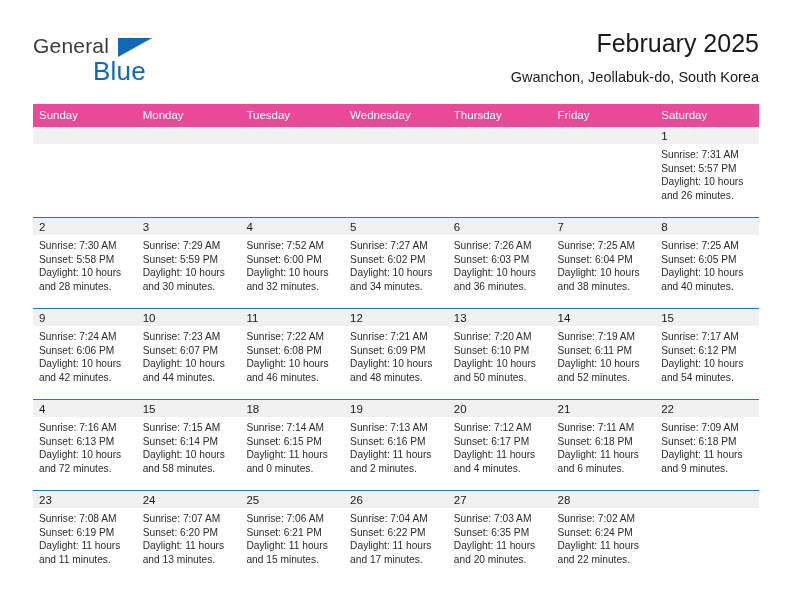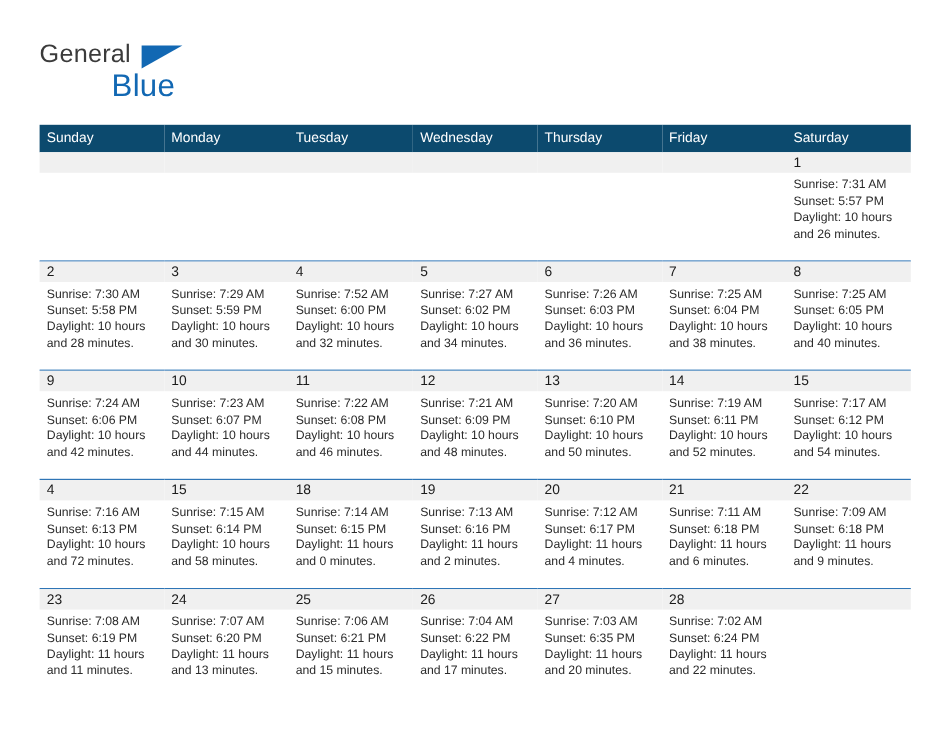--- a/index.html
+++ b/index.html
@@ -89,21 +89,21 @@
     position: absolute;
     left: 33px;
     top: 104px;
     width: 726px;
     border-collapse: collapse;
     table-layout: fixed;
   }
   .calendar col { width: 103.71px; }
 
   thead th {
-    background: #0c4a6e;
+    background: #ec4899;
     color: #ffffff;
     font-size: 11.5px;
     font-weight: normal;
     text-align: left;
     padding: 5px 0 6px 6px;
     height: 12px;
     vertical-align: middle;
     border: none;
   }
 
@@ -145,20 +145,24 @@
 <div class="page">
 
   <div class="header">
 
     <div class="logo">
       <span class="logo-general">General</span>
       <span class="logo-tri"></span>
       <span class="logo-blue">Blue</span>
     </div>
 
+    <div class="title-block">
+      <div class="cal-title">February 2025</div>
+      <div class="cal-subtitle">Gwanchon, Jeollabuk-do, South Korea</div>
+    </div>
 
   </div>
 
   <table class="calendar">
     <colgroup>
       <col>
         <col>
         <col>
         <col>
         <col>

